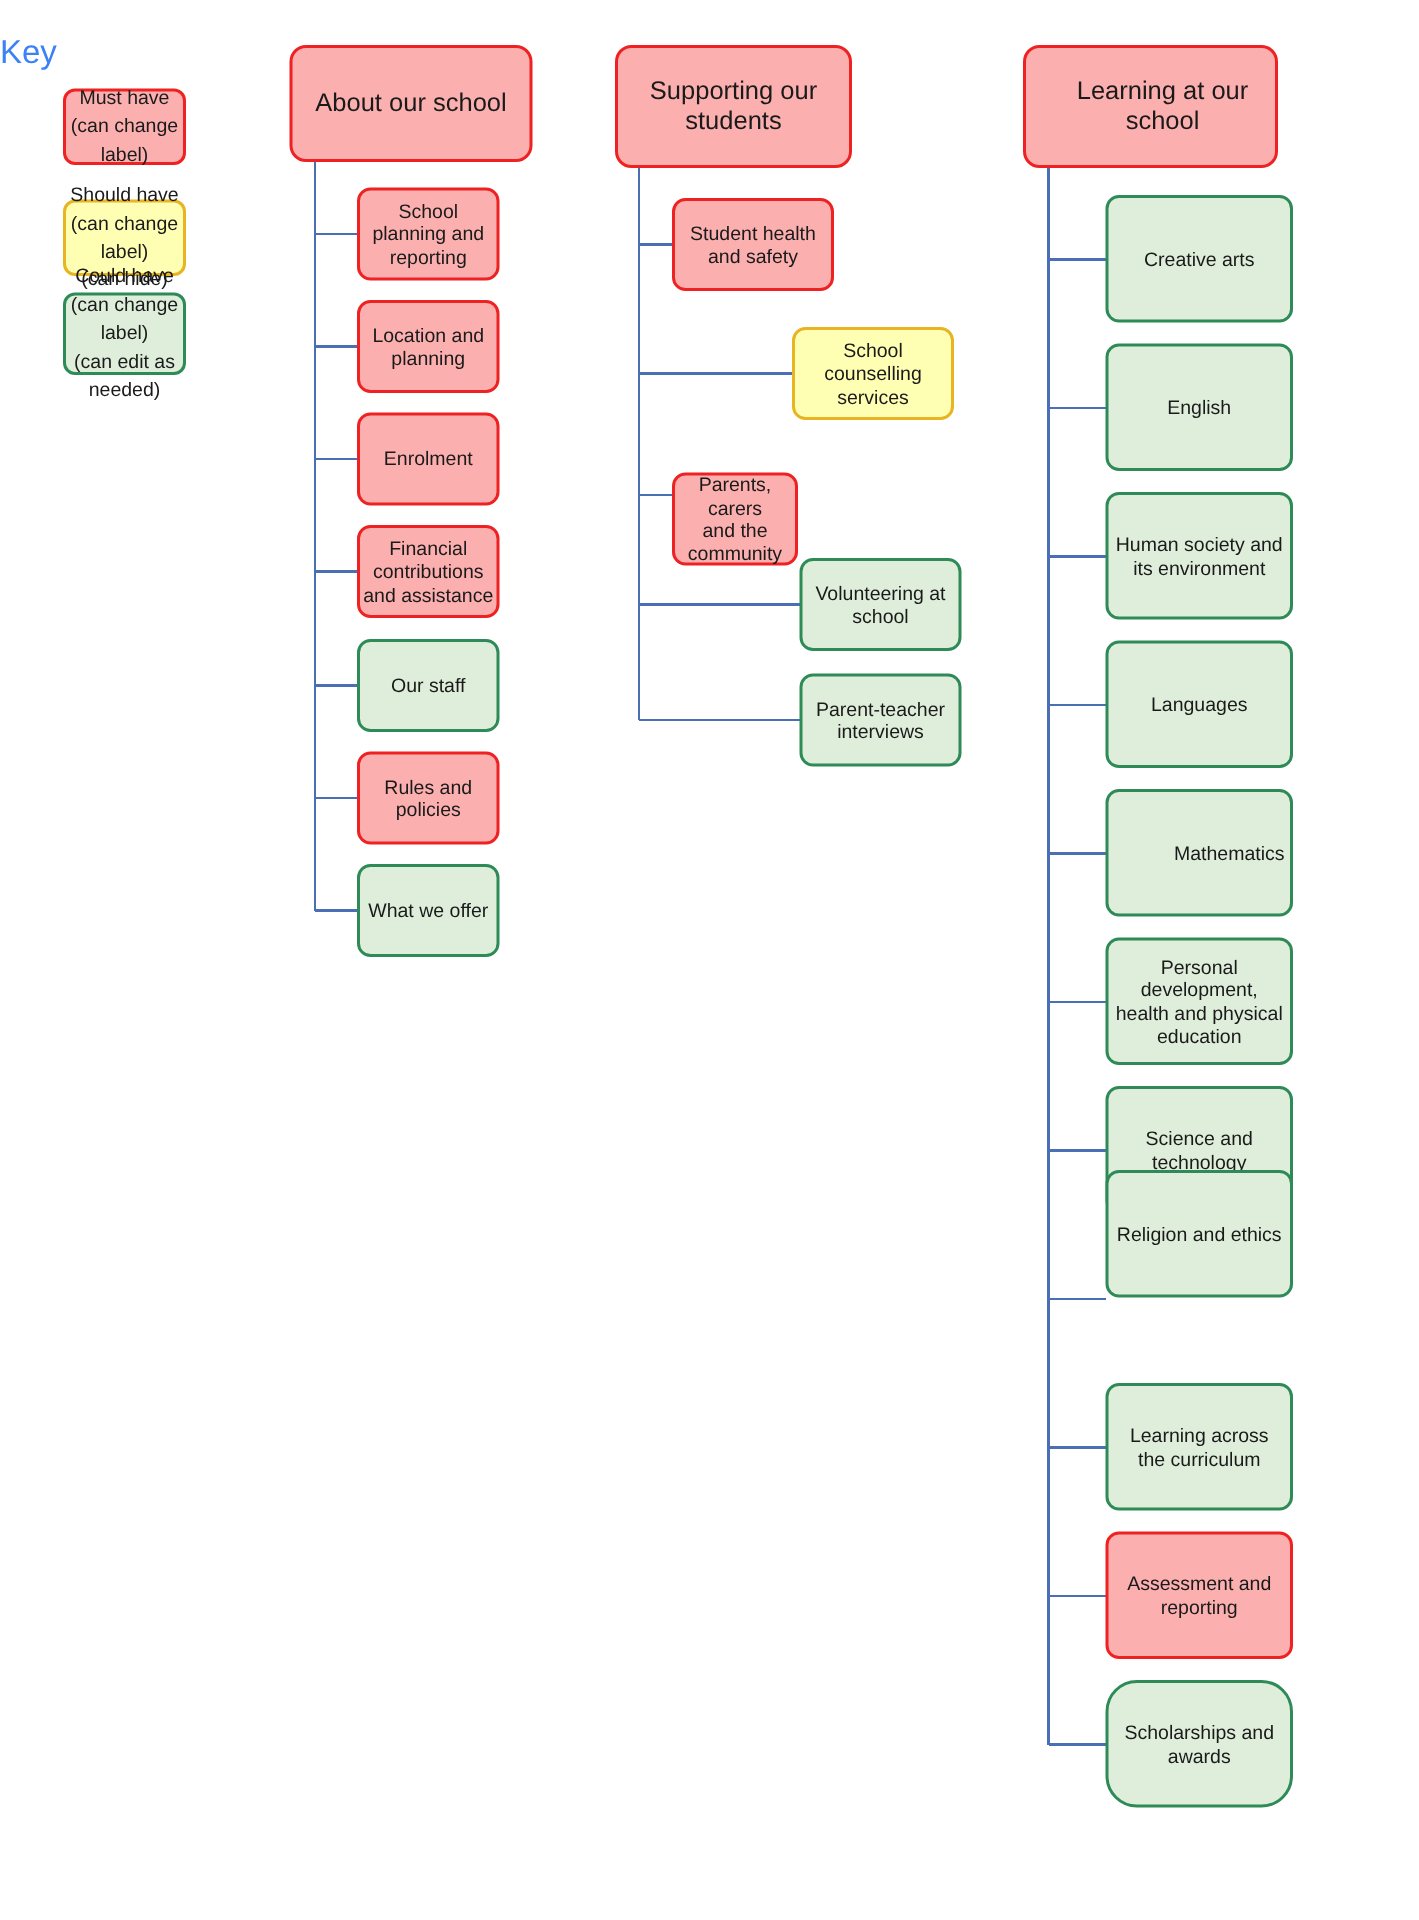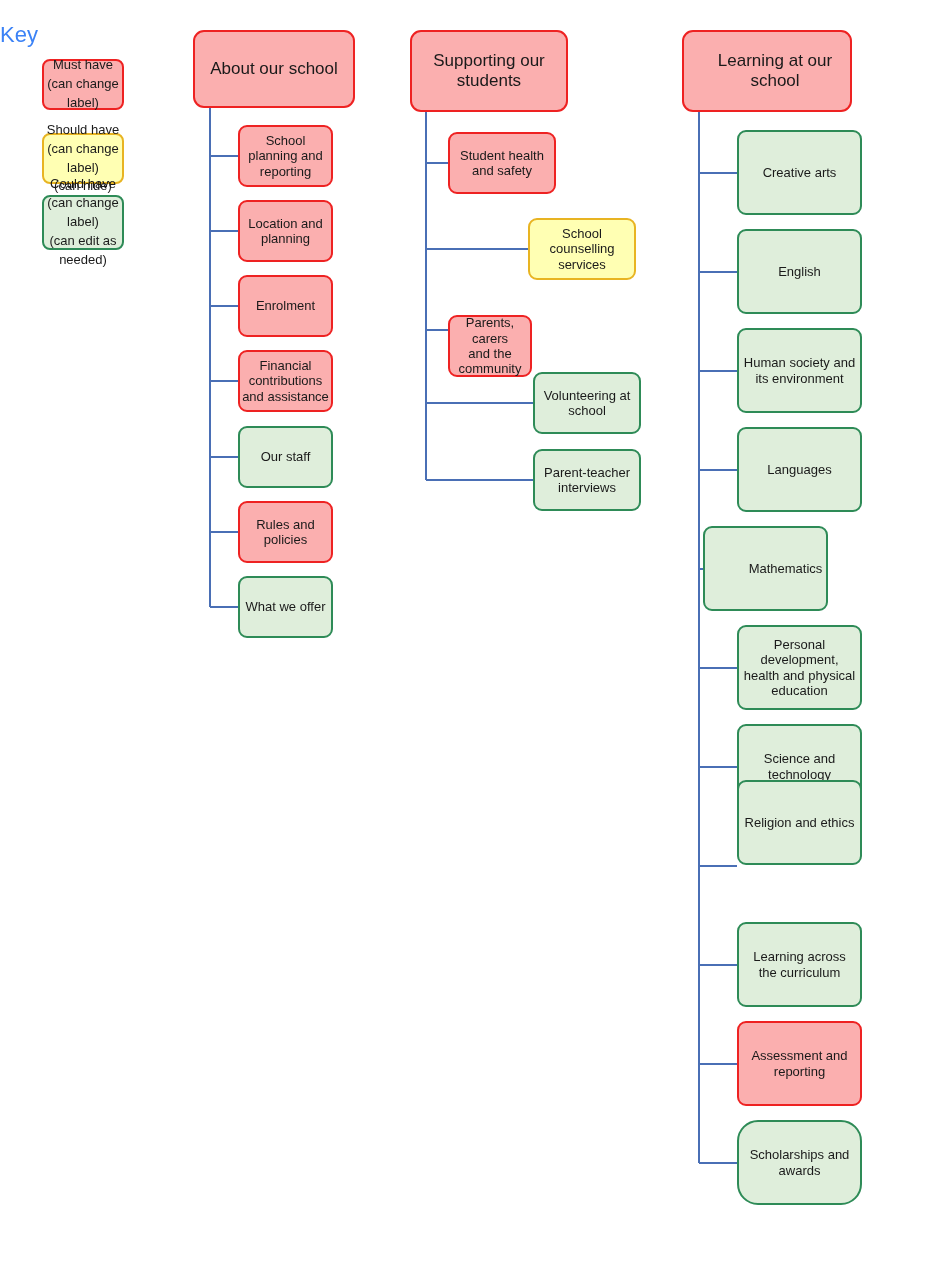--- a/index.html
+++ b/index.html
@@ -150,21 +150,21 @@
 school</div>
       <div class="node could child-node" style="left: 533px; top: 449px; width: 108px; height: 62px;">Parent-teacher
 interviews</div>
       <div class="node must header-node" style="left: 682px; top: 30px; width: 170px; height: 82px; padding-left: 16px;">Learning at our
 school</div>
       <div class="node could child-node" style="left: 737px; top: 130px; width: 125px; height: 85px;">Creative arts</div>
       <div class="node could child-node" style="left: 737px; top: 229px; width: 125px; height: 85px;">English</div>
       <div class="node could child-node" style="left: 737px; top: 328px; width: 125px; height: 85px;">Human society and
 its environment</div>
       <div class="node could child-node" style="left: 737px; top: 427px; width: 125px; height: 85px;">Languages</div>
-      <div class="node could child-node" style="left: 703px; top: 526px; width: 125px; height: 85px; padding-left: 40px;">Mathematics</div>
+      <div class="node could child-node" style="left: 737px; top: 526px; width: 125px; height: 85px; padding-left: 40px;">Mathematics</div>
       <div class="node could child-node" style="left: 737px; top: 625px; width: 125px; height: 85px;">Personal
 development,
 health and physical
 education</div>
       <div class="node could child-node" style="left: 737px; top: 724px; width: 125px; height: 85px;">Science and
 technology</div>
       <div class="node could child-node" style="left: 737px; top: 780px; width: 125px; height: 85px;">Religion and ethics</div>
       <div class="node could child-node" style="left: 737px; top: 922px; width: 125px; height: 85px;">Learning across
 the curriculum</div>
       <div class="node must child-node" style="left: 737px; top: 1021px; width: 125px; height: 85px;">Assessment and

